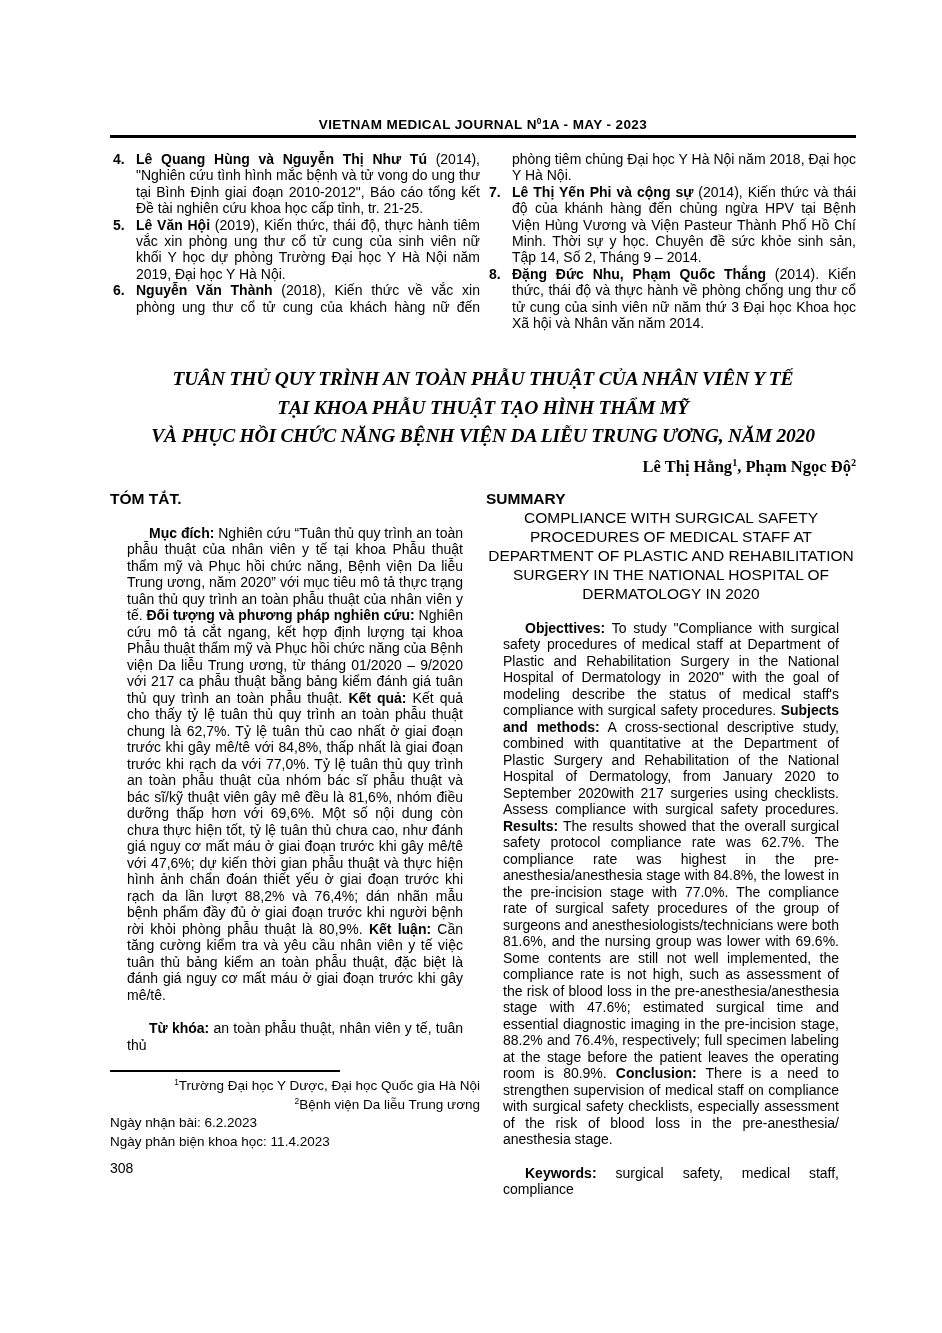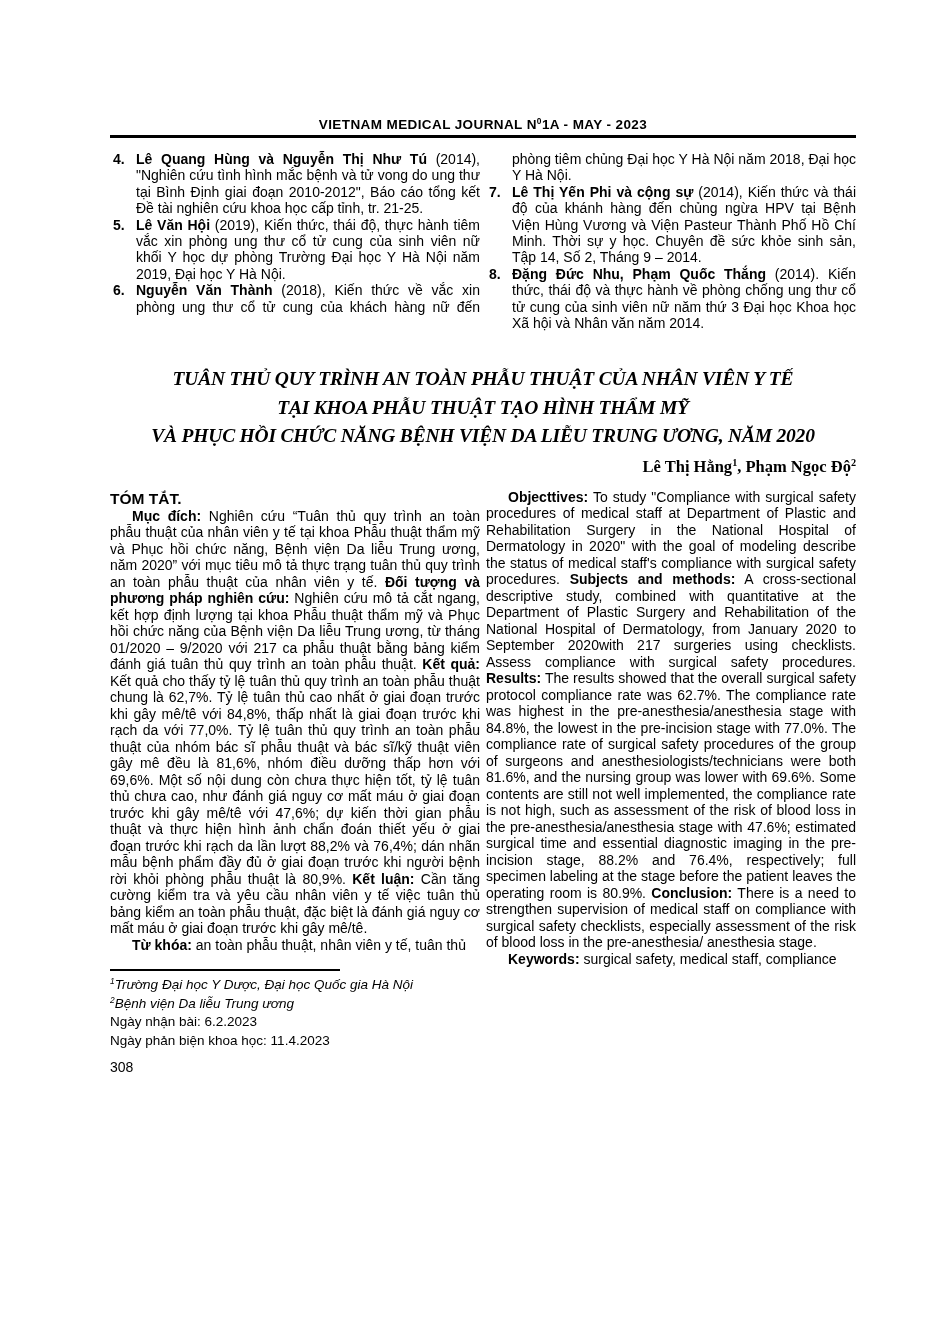--- a/index.html
+++ b/index.html
@@ -27,26 +27,26 @@
   }
   .article-title .t-line{white-space:nowrap;font-style:italic;}
   .authors-line{
     margin-top:6px;text-align:right;
     font-family:"Liberation Serif", serif;font-weight:bold;font-size:16.5px;
   }
   .cols{display:flex;gap:6px;margin-top:12px;}
   .col{width:370px;font-size:14px;line-height:16.5px;text-align:justify;}
   .section-heading{font-weight:bold;font-size:15.5px;line-height:19px;text-align:left;}
   .summary-subtitle{text-align:center;font-size:15.5px;line-height:19px;}
-  .para{margin:0;text-indent:22px;}
+  .para{margin:17px;text-indent:22px;}
   .para b{font-weight:bold;}
   .kw-label{font-weight:bold;}
   .footnote-rule{width:230px;border-top:2.5px solid #000;margin-top:16px;}
   .footnote{font-size:13.5px;line-height:18.4px;margin-top:5px;text-align:left;}
-  .footnote .affil{font-style:italic;}
+  .footnote .affil{text-align:right;}
   .page-num{margin-top:9px;font-size:14px;text-align:left;}
   sup{font-size:0.62em;line-height:0;}
 </style>
 </head>
 <body>
 
 <div class="page">
   <div class="content">
 
     <div class="journal-header"><span>VIETNAM MEDICAL JOURNAL N</span><sup>0</sup><span>1A - MAY - 2023</span></div>
@@ -80,19 +80,21 @@
           <div class="affil"><sup>1</sup><span>Trường Đại học Y Dược, Đại học Quốc gia Hà Nội</span></div>
           <div class="affil"><sup>2</sup><span>Bệnh viện Da liễu Trung ương</span></div>
           <div>Ngày nhận bài: 6.2.2023</div>
           <div>Ngày phản biện khoa học: 11.4.2023</div>
         </div>
 
         <div class="page-num">308</div>
       </div>
 
       <div class="col">
+        <div class="section-heading">SUMMARY</div>
+        <div class="summary-subtitle">COMPLIANCE WITH SURGICAL SAFETY PROCEDURES OF MEDICAL STAFF AT DEPARTMENT OF PLASTIC AND REHABILITATION SURGERY IN THE NATIONAL HOSPITAL OF DERMATOLOGY IN 2020</div>
         <p class="para"><b>Objecttives:</b><span> To study "Compliance with surgical safety procedures of medical staff at Department of Plastic and Rehabilitation Surgery in the National Hospital of Dermatology in 2020" with the goal of modeling describe the status of medical staff's compliance with surgical safety procedures. </span><b>Subjects and methods:</b><span> A cross-sectional descriptive study, combined with quantitative at the Department of Plastic Surgery and Rehabilitation of the National Hospital of Dermatology, from January 2020 to September 2020with 217 surgeries using checklists. Assess compliance with surgical safety procedures. </span><b>Results:</b><span> The results showed that the overall surgical safety protocol compliance rate was 62.7%. The compliance rate was highest in the pre-anesthesia/anesthesia stage with 84.8%, the lowest in the pre-incision stage with 77.0%. The compliance rate of surgical safety procedures of the group of surgeons and anesthesiologists/technicians were both 81.6%, and the nursing group was lower with 69.6%. Some contents are still not well implemented, the compliance rate is not high, such as assessment of the risk of blood loss in the pre-anesthesia/anesthesia stage with 47.6%; estimated surgical time and essential diagnostic imaging in the pre-incision stage, 88.2% and 76.4%, respectively; full specimen labeling at the stage before the patient leaves the operating room is 80.9%. </span><b>Conclusion:</b><span> There is a need to strengthen supervision of medical staff on compliance with surgical safety checklists, especially assessment of the risk of blood loss in the pre-anesthesia/ anesthesia stage.</span></p>
         <p class="para"><span class="kw-label">Keywords:</span><span> surgical safety, medical staff, compliance</span></p>
       </div>
 
     </div>
   </div>
 </div>
 
 </body></html>

